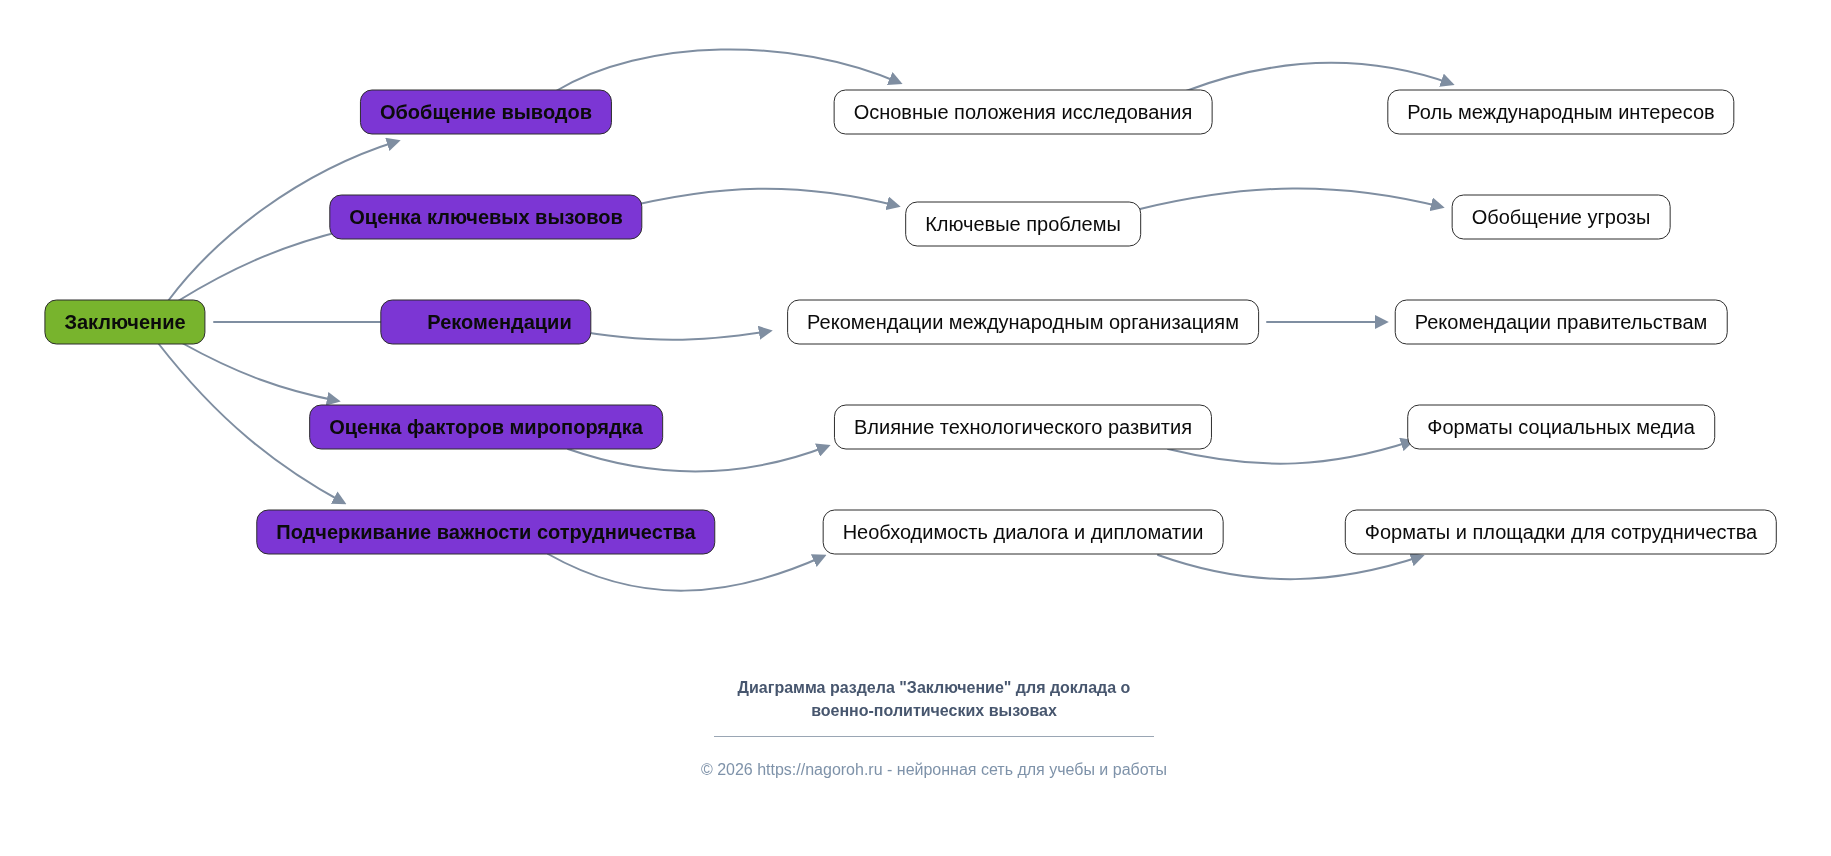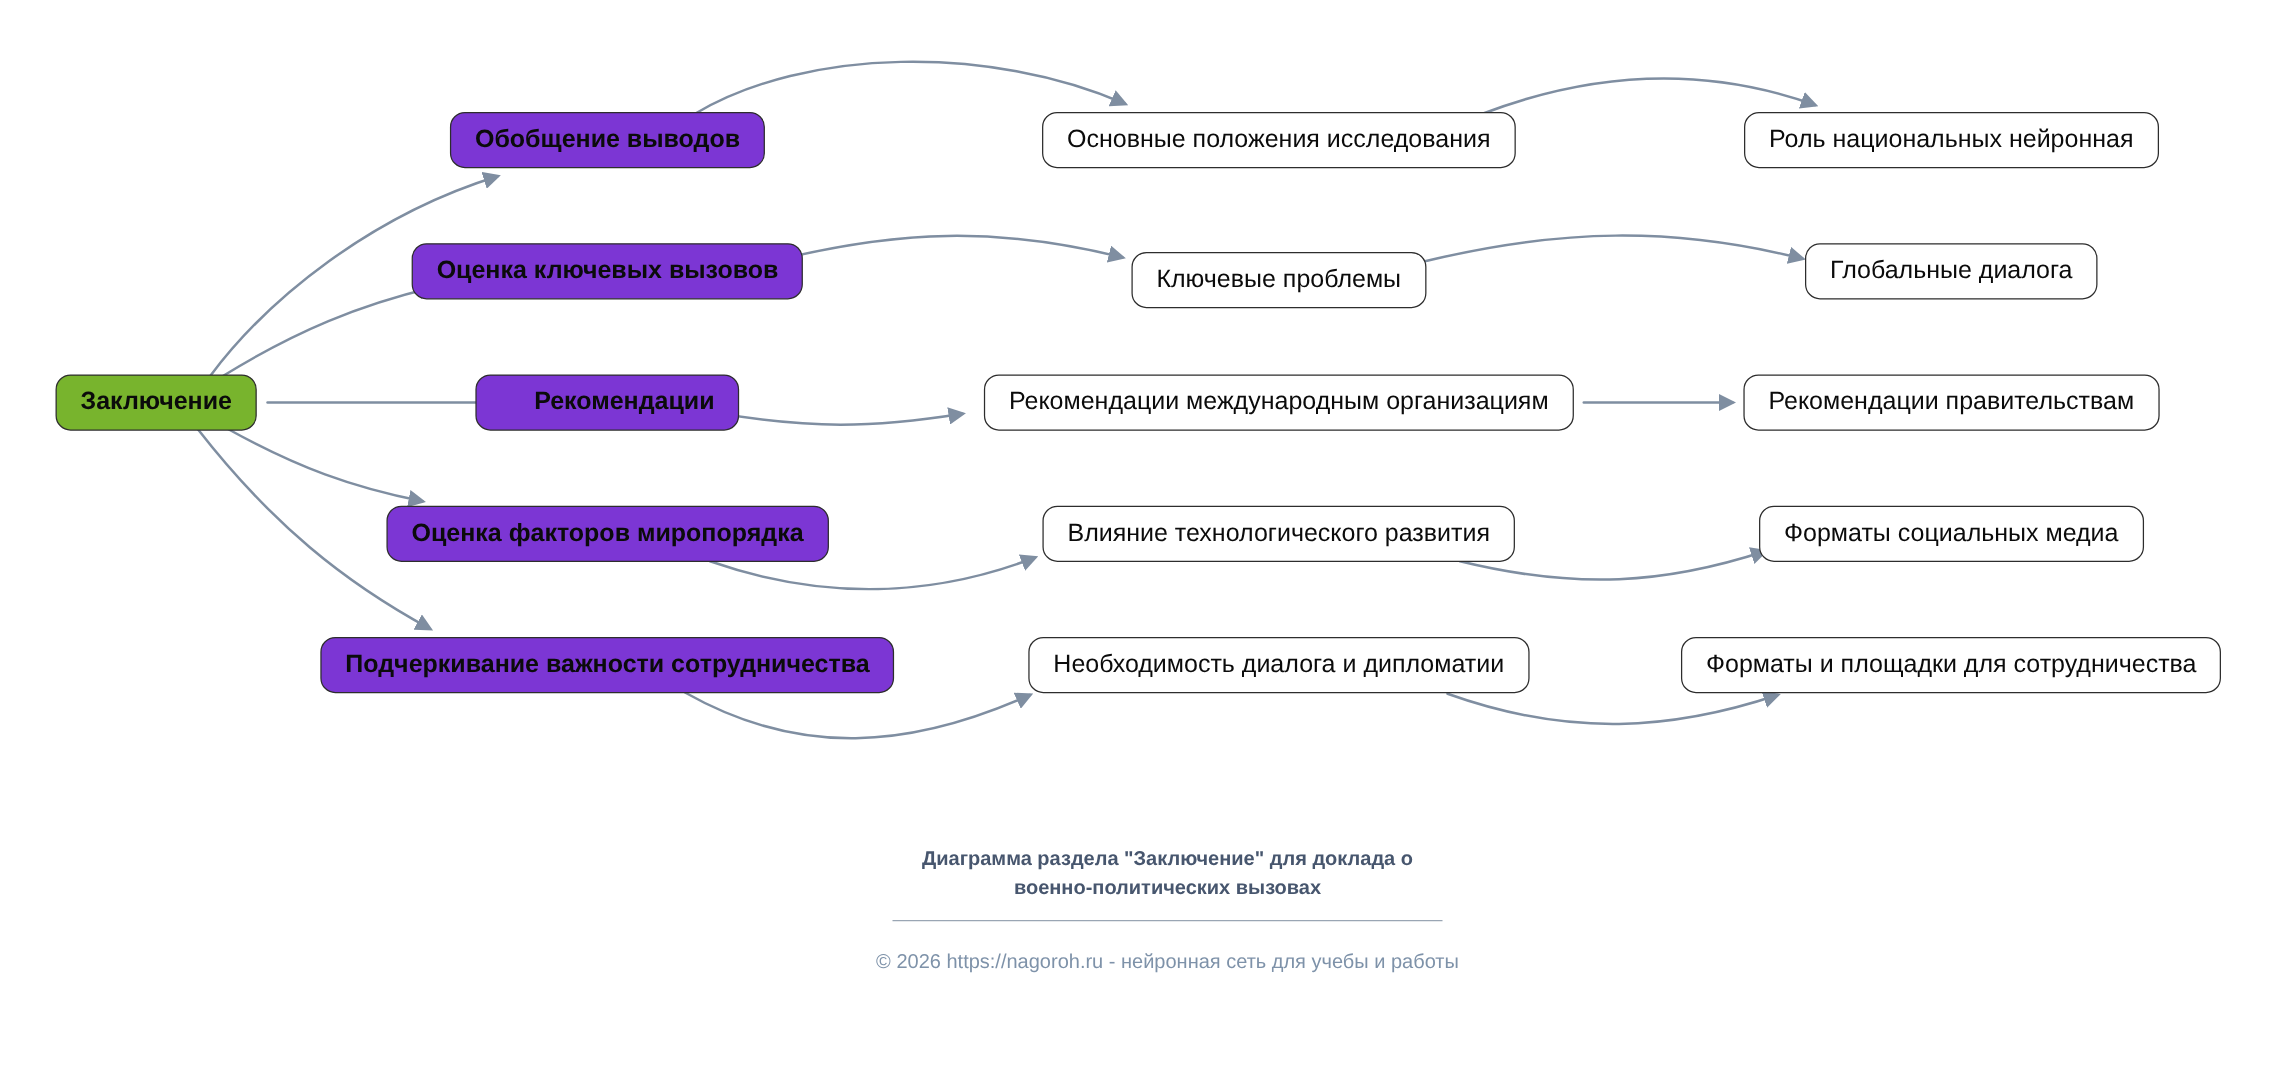--- a/index.html
+++ b/index.html
@@ -96,22 +96,22 @@
   <div class="node branch" style="left:486px; top:322px;padding-left:46px;">Рекомендации</div>
   <div class="node branch" style="left:486px; top:427px;">Оценка факторов миропорядка</div>
   <div class="node branch" style="left:486px; top:532px;">Подчеркивание важности сотрудничества</div>
 
   <div class="node leaf" style="left:1023px; top:112px;">Основные положения исследования</div>
   <div class="node leaf" style="left:1023px; top:224px;">Ключевые проблемы</div>
   <div class="node leaf" style="left:1023px; top:322px;">Рекомендации международным организациям</div>
   <div class="node leaf" style="left:1023px; top:427px;">Влияние технологического развития</div>
   <div class="node leaf" style="left:1023px; top:532px;">Необходимость диалога и дипломатии</div>
 
-  <div class="node leaf" style="left:1561px; top:112px;">Роль национальных нейронная</div>
-  <div class="node leaf" style="left:1561px; top:217px;">Глобальные диалога</div>
+  <div class="node leaf" style="left:1561px; top:112px;">Роль международным интересов</div>
+  <div class="node leaf" style="left:1561px; top:217px;">Обобщение угрозы</div>
   <div class="node leaf" style="left:1561px; top:322px;">Рекомендации правительствам</div>
   <div class="node leaf" style="left:1561px; top:427px;">Форматы социальных медиа</div>
   <div class="node leaf" style="left:1561px; top:532px;">Форматы и площадки для сотрудничества</div>
 
   <div class="footer">
     <div class="footer-title">
       <div>Диаграмма раздела "Заключение" для доклада о</div>
       <div>военно-политических вызовах</div>
     </div>
     <hr class="footer-divider">

